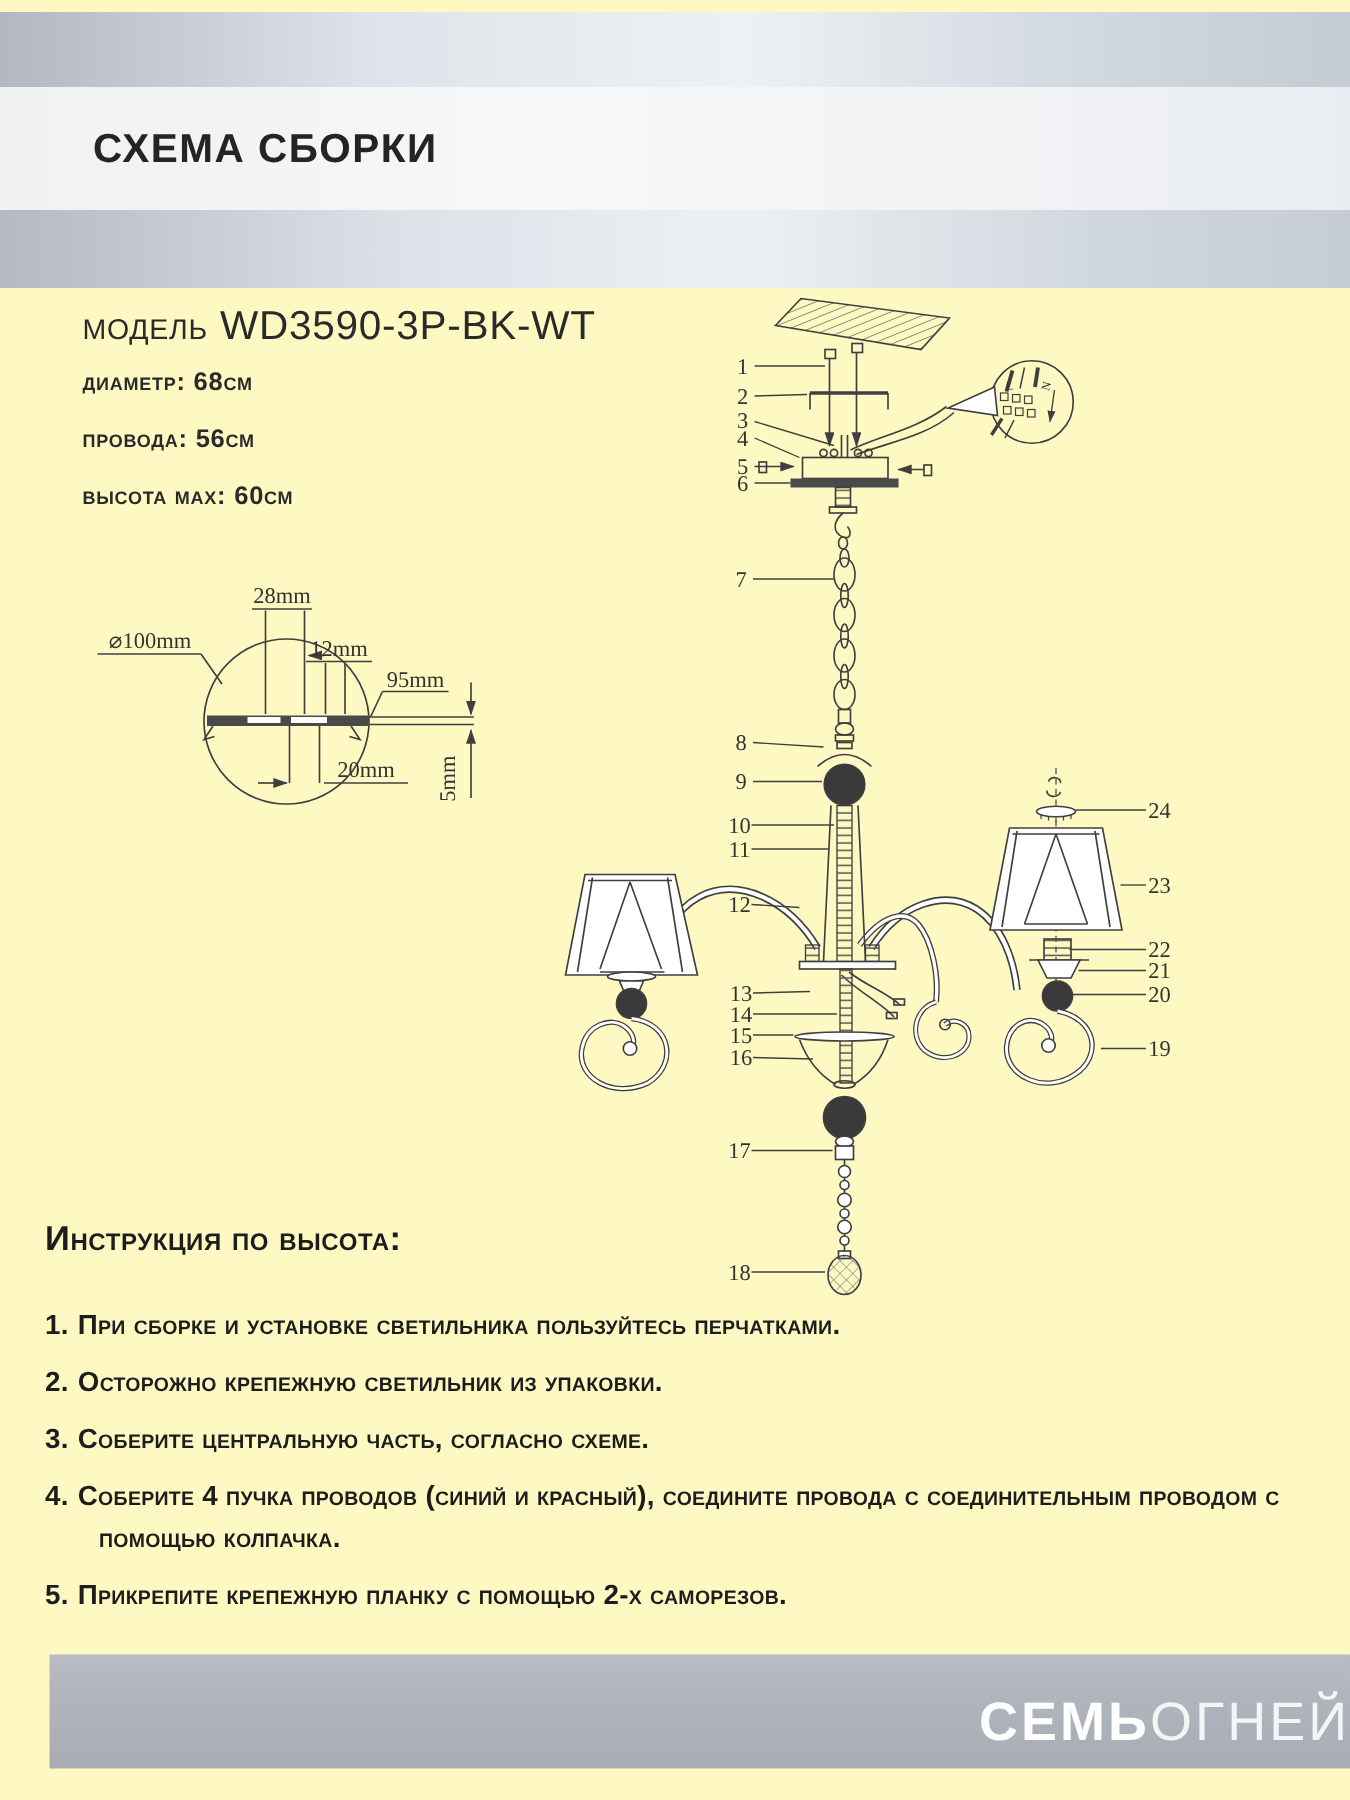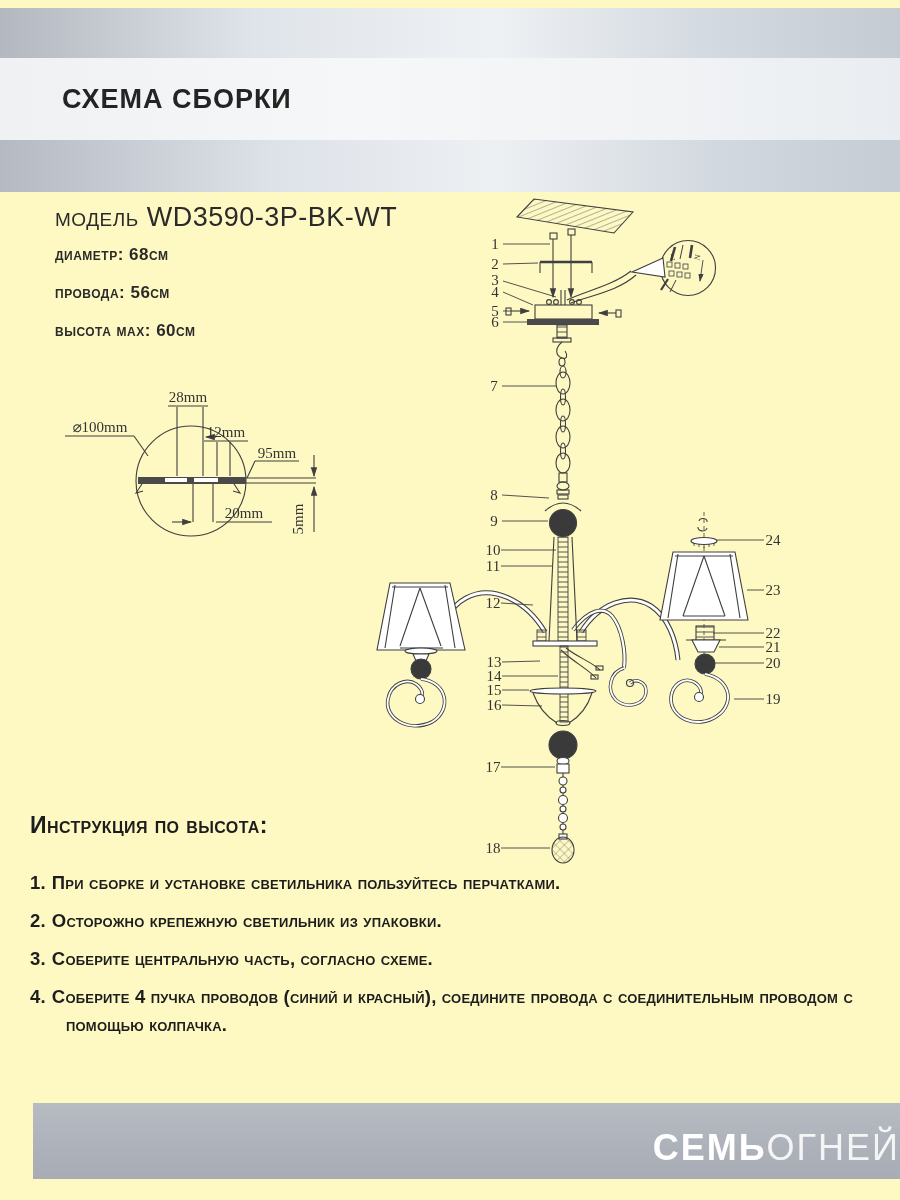--- a/index.html
+++ b/index.html
@@ -325,20 +325,21 @@
       <text class="tlabel" x="700" y="258" transform="rotate(-75 700 258)">N</text>
     </g>
   </svg>
 
   <div class="instr-heading">Инструкция по высота:</div>
   <div class="instructions">
     <div class="instr-item"><span class="num">1.</span><span>При сборке и установке светильника пользуйтесь перчатками.</span></div>
     <div class="instr-item"><span class="num">2.</span><span>Осторожно крепежную светильник из упаковки.</span></div>
     <div class="instr-item"><span class="num">3.</span><span>Соберите центральную часть, согласно схеме.</span></div>
     <div class="instr-item"><span class="num">4.</span><span>Соберите 4 пучка проводов (синий и красный), соедините провода с соединительным проводом с помощью колпачка.</span></div>
+    <div class="instr-item"><span class="num">5.</span><span>Прикрепите крепежную планку с помощью 2-х саморезов.</span></div>
   </div>
 
   <div class="footer">
     <div class="brand">
       <span class="b">СЕМЬ</span><span class="l">ОГНЕЙ</span>
     </div>
   </div>
 
 </div>
 

